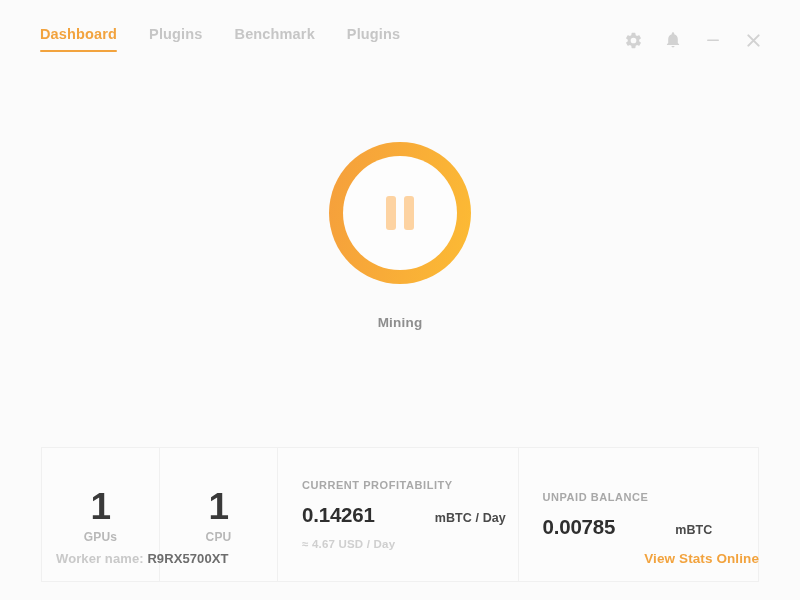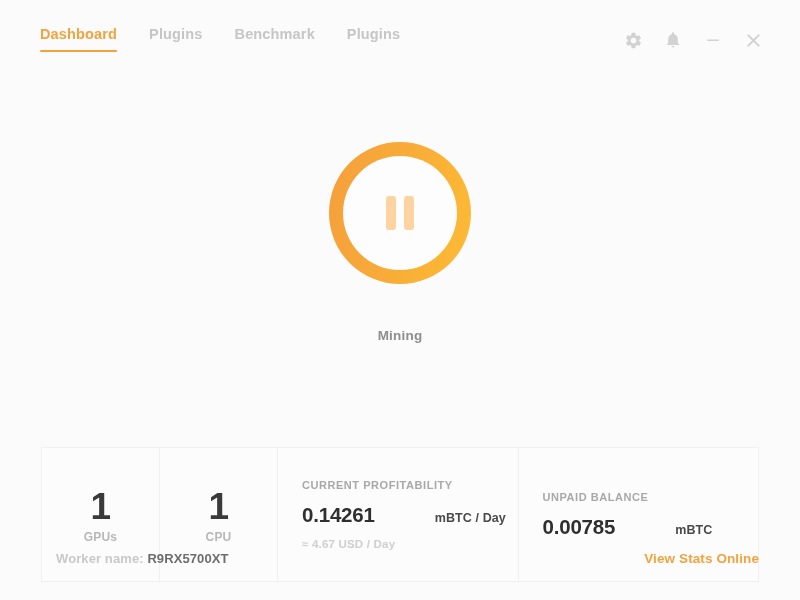--- a/index.html
+++ b/index.html
@@ -126,21 +126,21 @@
   }
 
   .pause-bar {
     width: 10px;
     height: 34px;
     border-radius: 3px;
     background: #fdd3a2;
   }
 
   .status-text {
-    margin-top: 44px;
+    margin-top: 31px;
     font-size: 13.5px;
     font-weight: 700;
     color: #8e8e8e;
     letter-spacing: .2px;
   }
 
   
   .cards {
     position: absolute;
     left: 41px;

